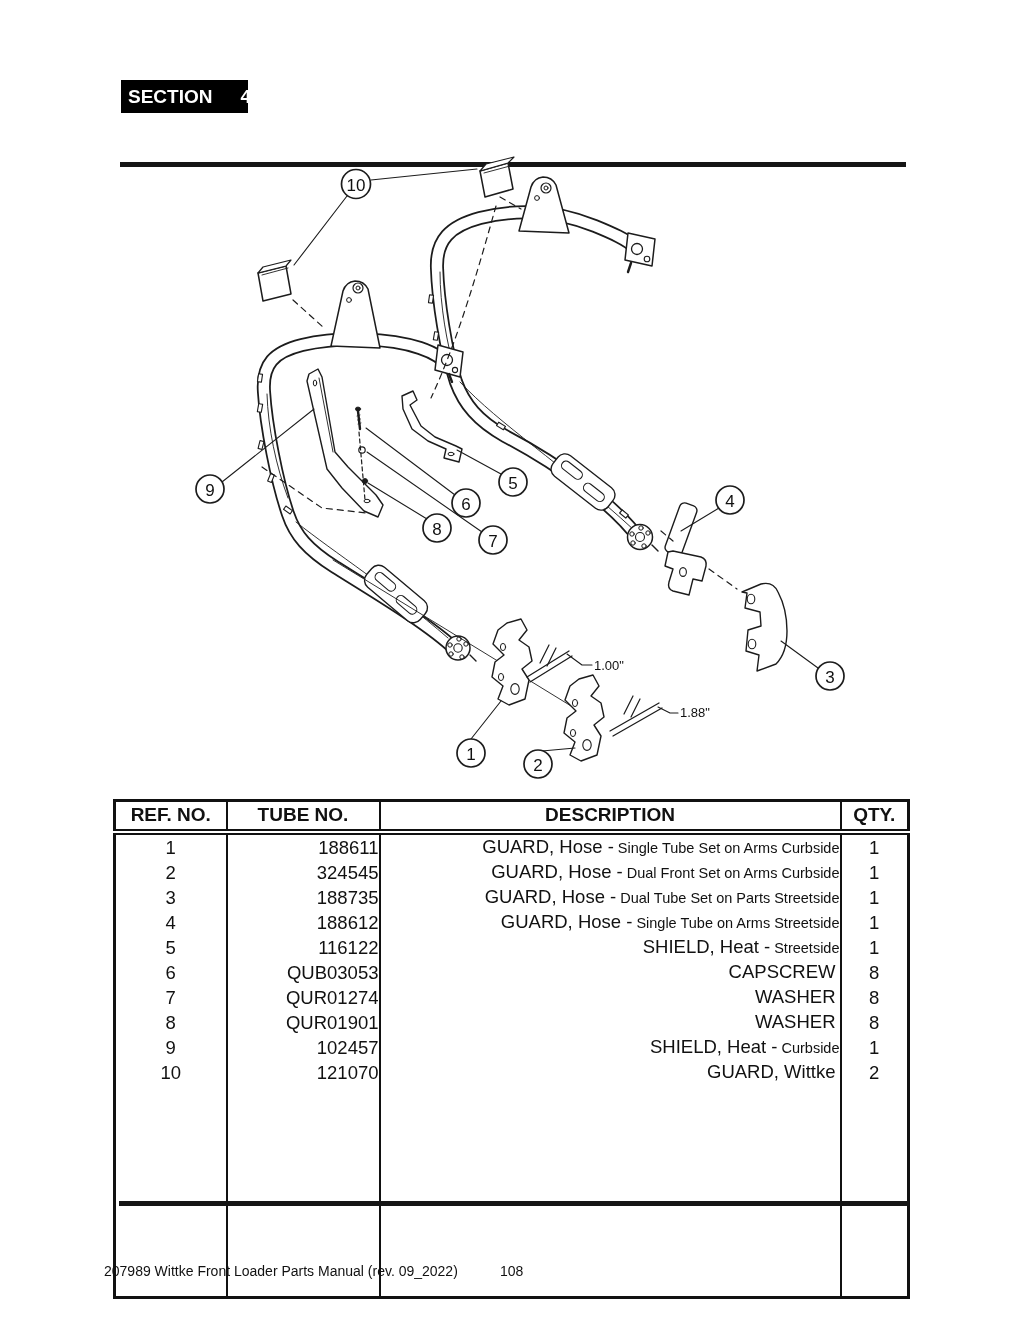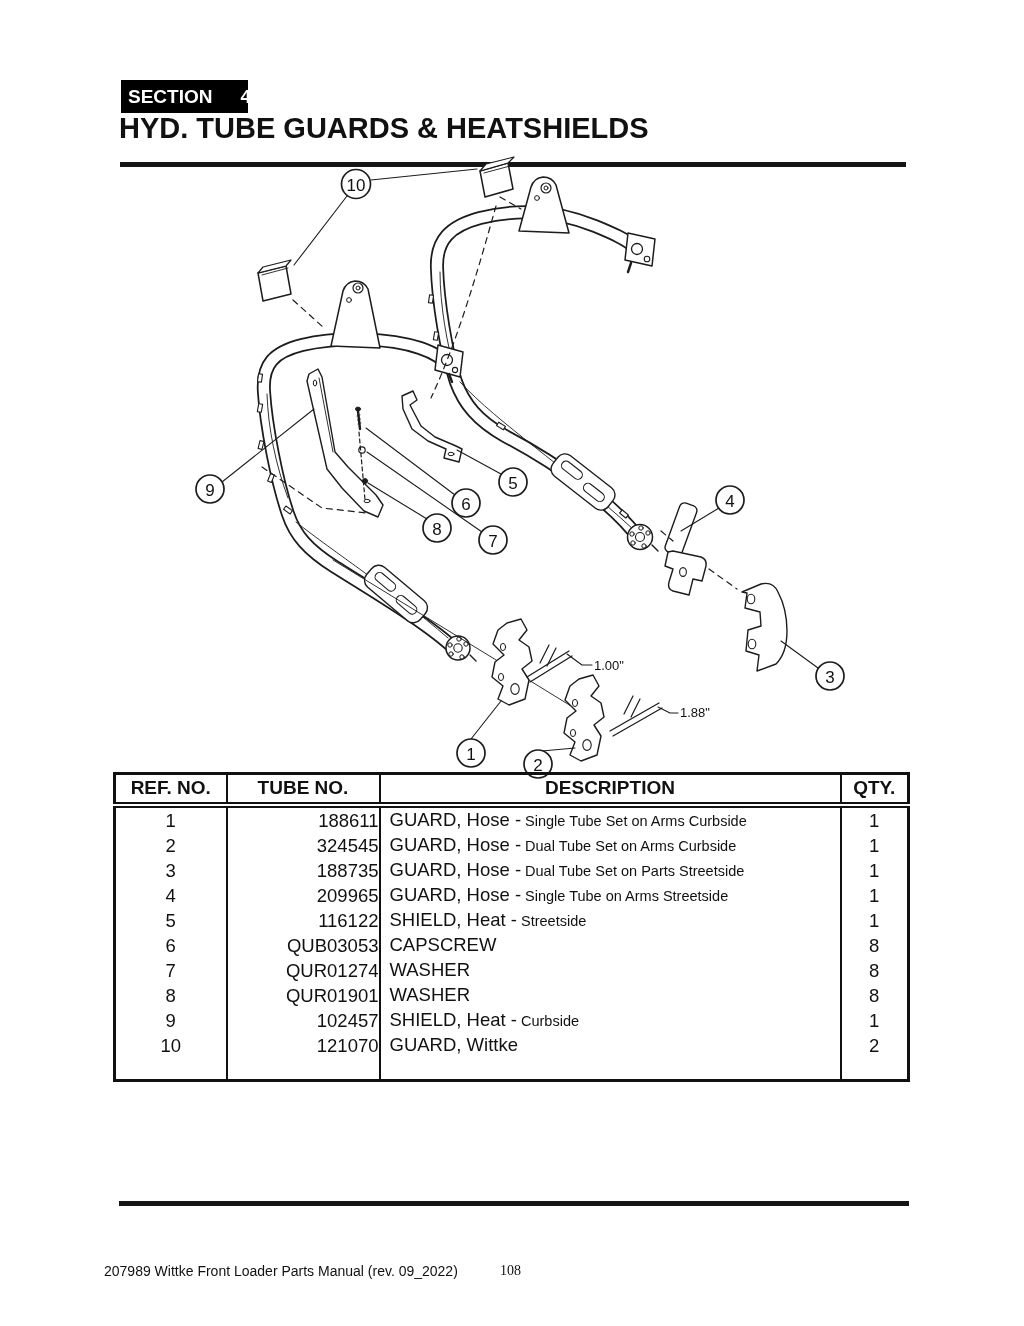--- a/index.html
+++ b/index.html
@@ -13,47 +13,46 @@
   .page-title{position:absolute;left:119px;top:112px;font-size:29px;font-weight:bold;
         white-space:nowrap;letter-spacing:0;}
   .rule{position:absolute;background:#151515;}
   .top-rule{left:120px;top:162px;width:786px;height:5px;}
   .bottom-rule{left:119px;top:1201px;width:790px;height:5px;}
   
   svg.diagram{position:absolute;left:0;top:0;}
   .callout-text{font-family:"Liberation Sans","DejaVu Sans",sans-serif;font-size:17px;fill:#111;}
   .dim-text{font-family:"Liberation Sans","DejaVu Sans",sans-serif;font-size:13px;fill:#111;}
   
-  table.parts-table{position:absolute;left:113px;top:772px;width:797px;height:310px;
+  table.parts-table{position:absolute;left:113px;top:799px;width:797px;height:500px;
         border-collapse:collapse;table-layout:fixed;border:3px solid #111;}
   .parts-table th{border-bottom:6px double #111;height:24px;font-size:19px;font-weight:bold;
         text-align:center;padding:1px 0 2px 0;}
   .parts-table th + th, .parts-table td + td{border-left:2px solid #111;}
   .parts-table td{height:23px;line-height:23px;font-size:18.5px;padding:0;vertical-align:middle;
         white-space:nowrap;overflow:hidden;}
   .parts-table td.ref{text-align:center;}
   .parts-table td.part{padding-left:12px;text-align:right;}
-  .parts-table td.desc{padding-left:9px;text-align:left;margin-top:20px;}
+  .parts-table td.desc{padding-left:9px;text-align:right;margin-top:20px;}
   .parts-table td.qty{text-align:center;}
   .desc-sub{font-size:14.5px;margin-left:4px;}
   .parts-table tr.filler td{height:auto;}
   
   .footer-text{position:absolute;left:104px;top:1263px;font-size:14px;white-space:nowrap;}
-  .footer-page{position:absolute;left:500px;top:1263px;font-size:14px;font-family:Liberation Serif, serif;}
+  .footer-page{position:absolute;left:500px;top:1263px;font-size:14px;}
 </style>
 </head>
 <body>
 
 <div class="page">
 
   <div class="section-tag">
     <span>SECTION</span>
     <span class="num">4</span>
   </div>
-  <div class="page-title">HYD. TUBE GUARDS &amp; HEATSHIELDS</div>
   <div class="rule top-rule"></div>
 
   <svg class="diagram" width="1024" height="800" viewBox="0 0 1024 800">
     <g stroke="#1c1c1c" fill="none" stroke-linecap="round" stroke-linejoin="round">
 
       <g>
         <path d="M 640,540 C 615,505 560,465 505,436 C 478,421 464,404 456,382 C 446,352 438,300 437,268 C 436,240 450,226 480,218 C 520,208 560,212 595,226 C 612,233 626,239 636,248" stroke-width="14"></path>
         <path d="M 640,540 C 615,505 560,465 505,436 C 478,421 464,404 456,382 C 446,352 438,300 437,268 C 436,240 450,226 480,218 C 520,208 560,212 595,226 C 612,233 626,239 636,248" stroke="#fff" stroke-width="10.5"></path>
         <path d="M 440,272 C 440,305 447,345 455,371" stroke-width="0.9"></path>
         <path d="M 460,382 C 500,425 560,462 634,530" stroke-width="0.9"></path>
@@ -280,32 +279,32 @@
     <tbody>
       <tr>
         <td class="ref">1</td>
         <td class="part">188611</td>
         <td class="desc"><span class="desc-main">GUARD, Hose -</span><span class="desc-sub">Single Tube Set on Arms Curbside</span></td>
         <td class="qty">1</td>
       </tr>
       <tr>
         <td class="ref">2</td>
         <td class="part">324545</td>
-        <td class="desc"><span class="desc-main">GUARD, Hose -</span><span class="desc-sub">Dual Tube Set on Arms Curbside</span></td>
+        <td class="desc"><span class="desc-main">GUARD, Hose -</span><span class="desc-sub">Dual Front Set on Arms Curbside</span></td>
         <td class="qty">1</td>
       </tr>
       <tr>
         <td class="ref">3</td>
         <td class="part">188735</td>
         <td class="desc"><span class="desc-main">GUARD, Hose -</span><span class="desc-sub">Dual Tube Set on Parts Streetside</span></td>
         <td class="qty">1</td>
       </tr>
       <tr>
         <td class="ref">4</td>
-        <td class="part">209965</td>
+        <td class="part">188612</td>
         <td class="desc"><span class="desc-main">GUARD, Hose -</span><span class="desc-sub">Single Tube on Arms Streetside</span></td>
         <td class="qty">1</td>
       </tr>
       <tr>
         <td class="ref">5</td>
         <td class="part">116122</td>
         <td class="desc"><span class="desc-main">SHIELD, Heat -</span><span class="desc-sub">Streetside</span></td>
         <td class="qty">1</td>
       </tr>
       <tr>

